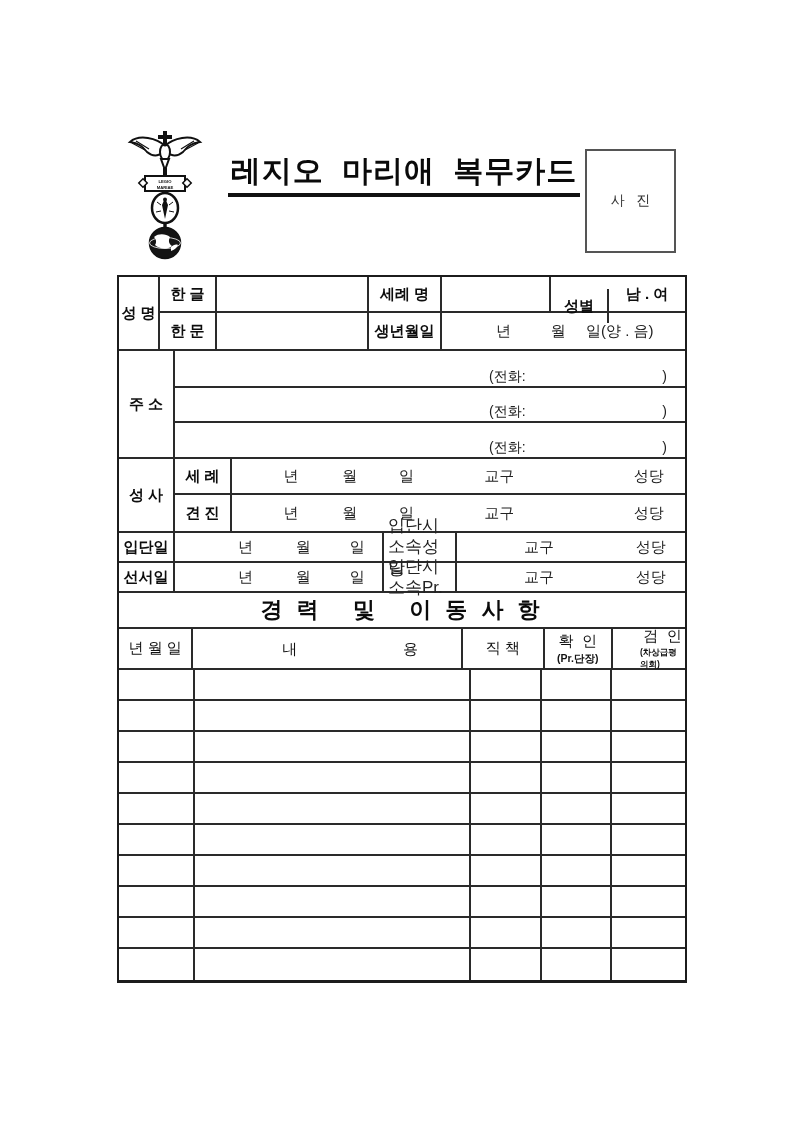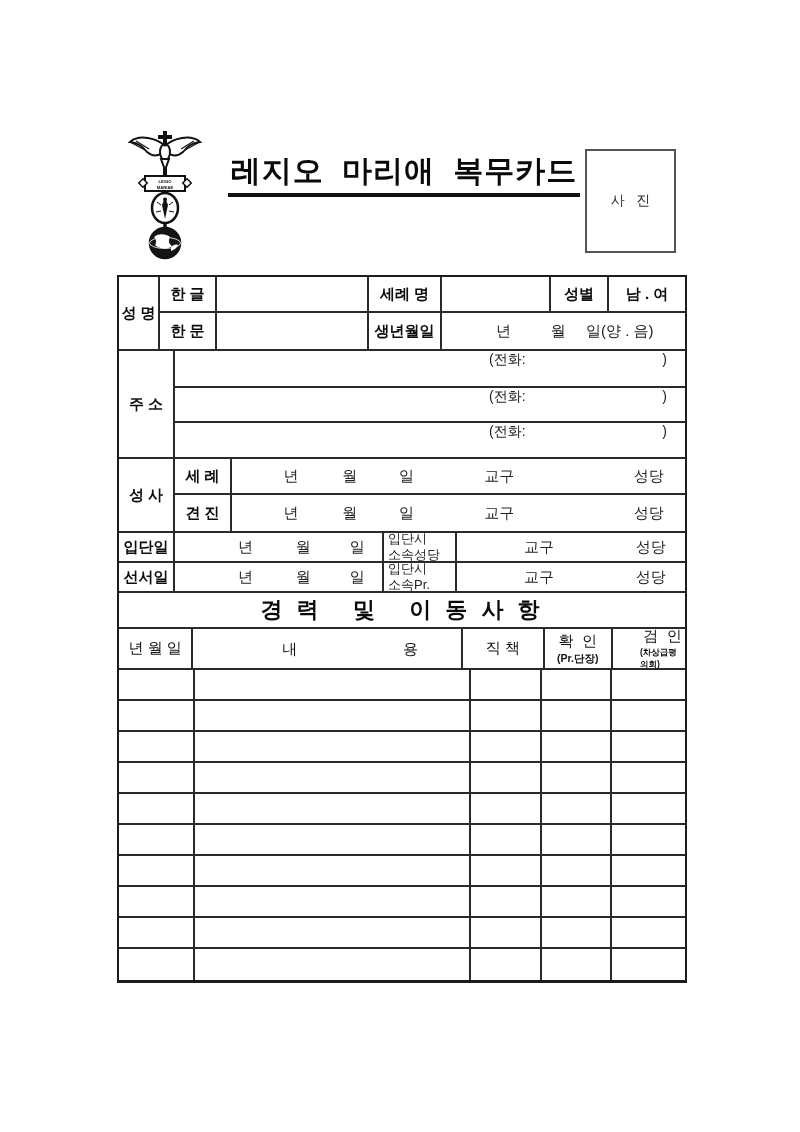--- a/index.html
+++ b/index.html
@@ -38,39 +38,39 @@
   .lbl { font-weight:bold; color:#0d0d0d; }
   .sub-rows { display:flex; flex-direction:column; flex:1; }
   .srow { display:flex; border-bottom:2px solid #2a2a2a; }
   .srow:last-child { border-bottom:none; }
 
   .w-label { width:56px; }
   .w-sub { width:57px; }
   .w-namefield { width:152px; }
   .w-midlabel { width:73px; }
   .w-baptfield { width:109px; }
-  .w-genlabel { width:58px; }
+  .w-genlabel { width:58px;margin-top:12px; }
   .w-genval { width:76px; }
   .w-birth { width:228px; }
   .w-addr { width:510px; }
   .w-sacval { width:453px; }
   .w-joindate { width:209px; }
   .w-joindp { width:228px; } 
   .r1 { height:37px; } .r2 { height:37px; }
   .a1 { height:38px; } .a2 { height:35px; } .a3 { height:35px; }
   .s1 { height:37px; } .s2 { height:37px; }
   .row-join { height:30px; }
 
   .spread { position:relative; display:block; }
   .spread span { position:absolute; top:50%; transform:translate(-50%,-50%); white-space:pre; color:#222; }
 
-  .phone-wrap { display:flex; width:100%; justify-content:flex-end; align-items:flex-start; }
+  .phone-wrap { display:flex; width:100%; justify-content:flex-end; align-items:flex-end; }
   .phone-inner { width:178px; margin-right:18px; display:flex; justify-content:space-between; color:#222; font-size:14px; }
 
-  .two-line { display:flex; flex-direction:column; align-items:flex-start; justify-content:center; padding-left:4px; font-size:13px; line-height:1.25; color:#222; }
+  .two-line { display:flex; flex-direction:column; align-items:flex-start; justify-content:center; padding-left:4px; font-size:17px; line-height:1.25; color:#222; }
 
   
   .career-title { height:36px; border-bottom:2px solid #2a2a2a; display:flex; align-items:center; justify-content:center;
     font-size:22px; font-weight:bold; letter-spacing:4px; color:#0a0a0a; }
   .career-head { display:flex; height:41px; border-bottom:2px solid #2a2a2a; }
   .ch-cell { border-right:2px solid #2a2a2a; display:flex; flex-direction:column; align-items:center; justify-content:center; }
   .ch-cell.last { border-right:none;padding-left:27px; }
   .ch-date { width:76px; }
   .ch-content { width:276px; position:relative; }
   .ch-pos { width:83px; }

